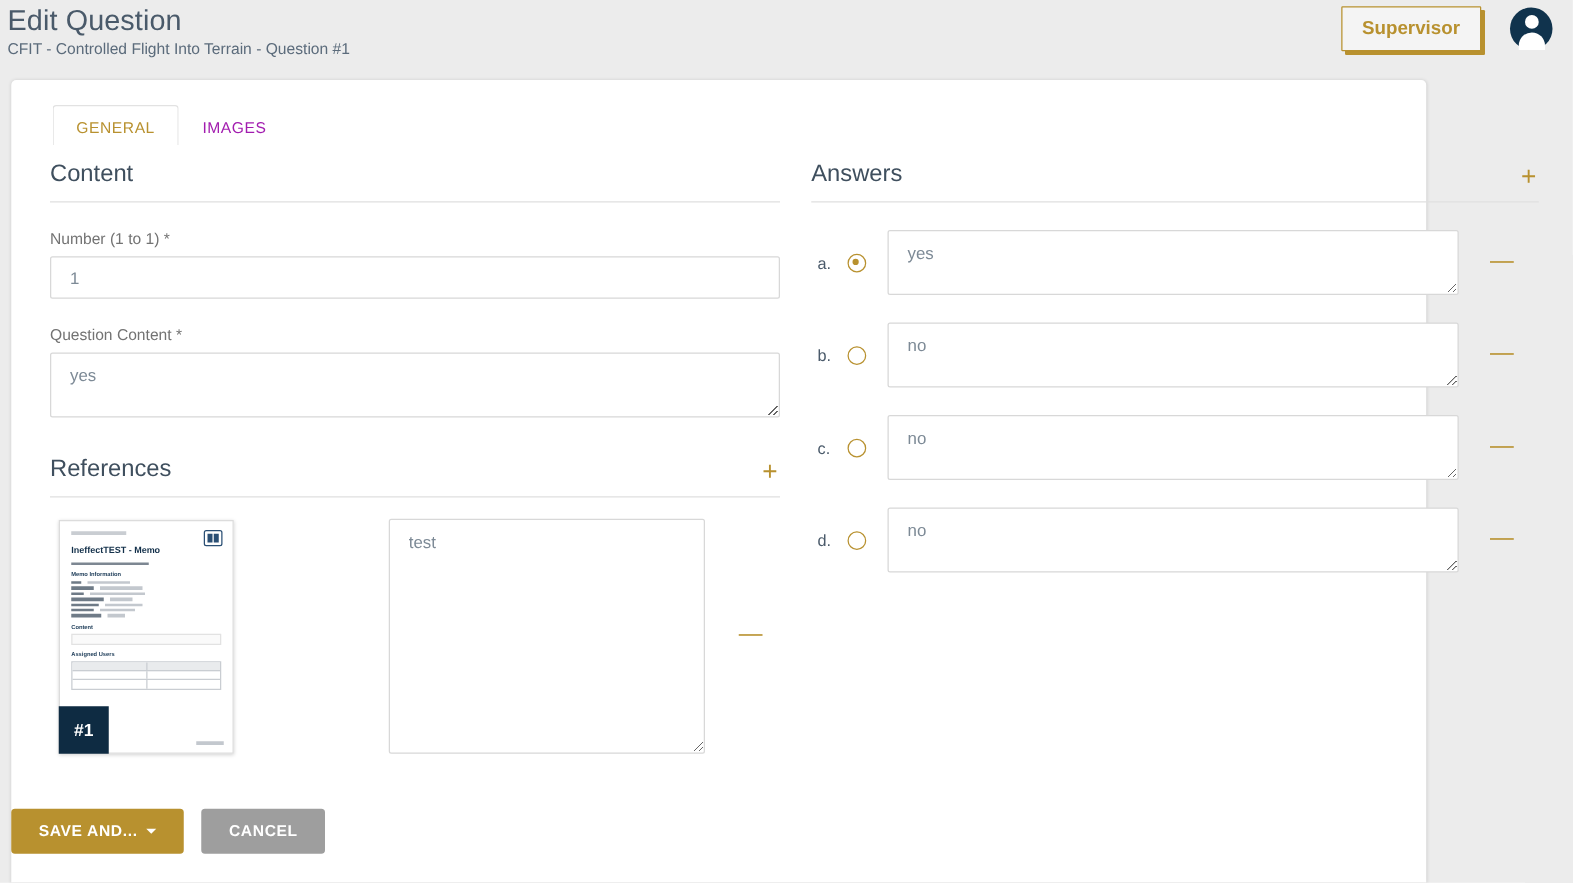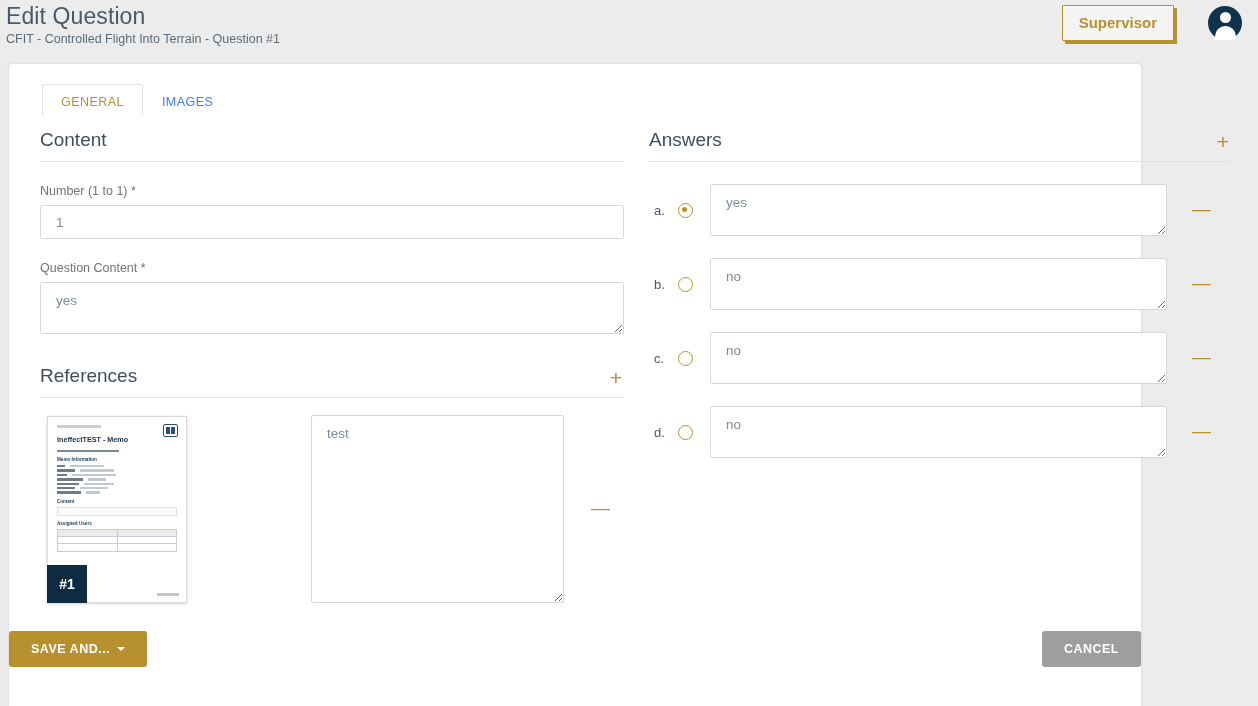--- a/index.html
+++ b/index.html
@@ -29,21 +29,21 @@
   }
   .breadcrumb {
     font-size: 12.5px;
     color: #5b6b7b;
     margin-top: 3px;
     line-height: 15px;
   }
   .hdr-right {
     position: absolute;
     right: 16px; top: 5px;
-    display: flex; align-items: center; gap: 34px;
+    display: flex; align-items: center; gap: 23px;
   }
   .role-btn {
     background: #f4f4f4;
     border: 1px solid #b8912f;
     color: #b8912f;
     font-size: 15px;
     font-weight: bold;
     padding: 9px 16px 10px;
     line-height: 1;
     cursor: pointer;
@@ -93,21 +93,21 @@
     height: 52px;
   }
   .tab {
     font-size: 12.5px;
     letter-spacing: .45px;
     padding: 11px 18px 10px;
     cursor: pointer;
     background: transparent;
     border: 1px solid transparent;
     border-bottom: none;
-    color: #3b82f6;
+    color: #a21caf;
     line-height: 1;
   }
   .tab.active {
     color: #b8912f;
     background: #fff;
     border-color: #e2e2e2;
     border-radius: 3px 3px 0 0;
   }
 
   
@@ -305,24 +305,24 @@
     font-size: 19px;
     line-height: 10px;
     cursor: pointer;
     padding: 0 2px;
     font-family: "Liberation Sans", sans-serif;
   }
 
   
   .footer {
     position: absolute;
-    left: 0; bottom: 16px;
+    left: 0; bottom: 0;
     width: 100%;
     display: flex;
-    justify-content: space-between;
+    justify-content: flex-start;
     gap: 14px;
     padding-bottom: 23px;
   }
   .btn {
     border: none;
     color: #fff;
     font-size: 12.5px;
     font-weight: bold;
     letter-spacing: .5px;
     padding: 12px 22px;

